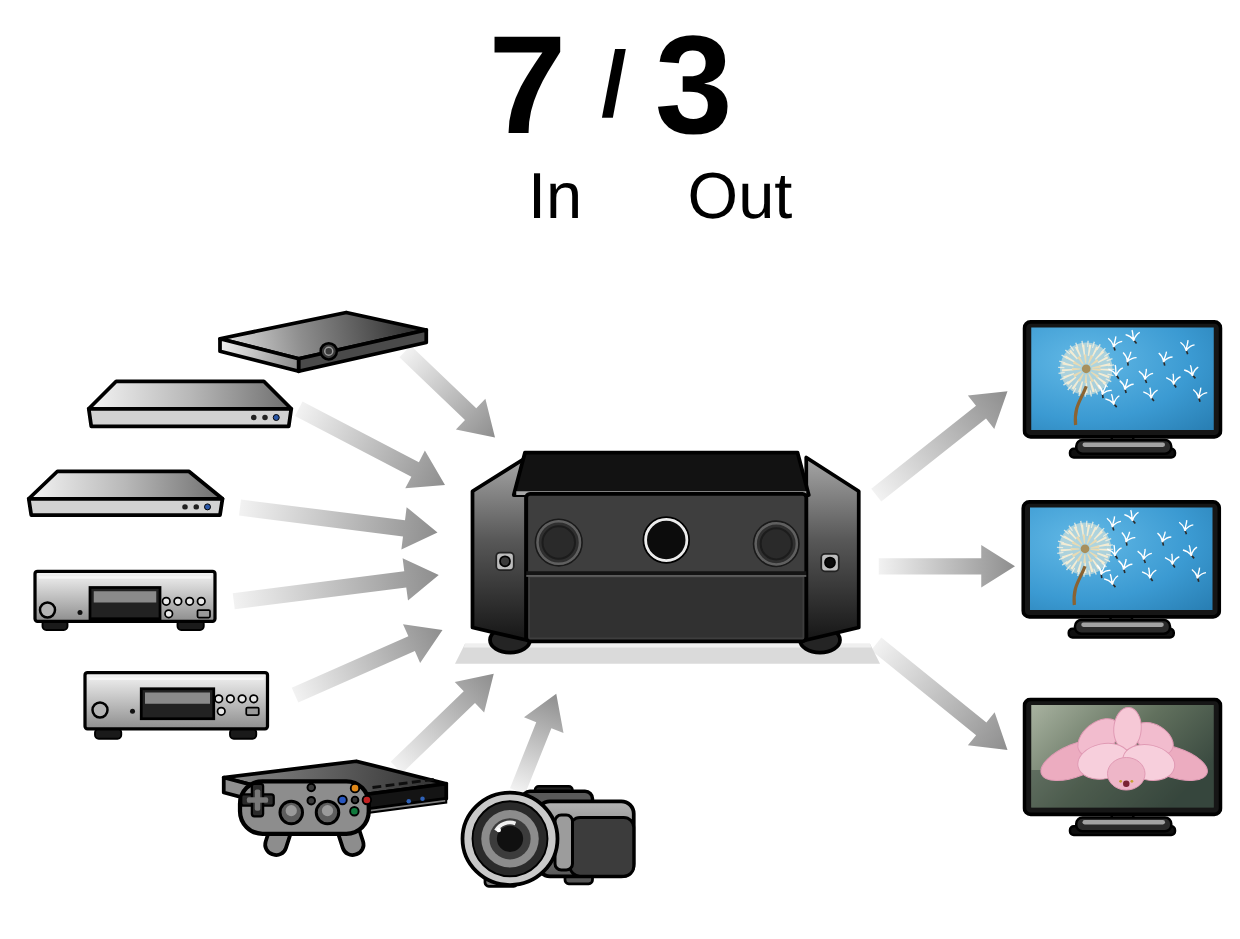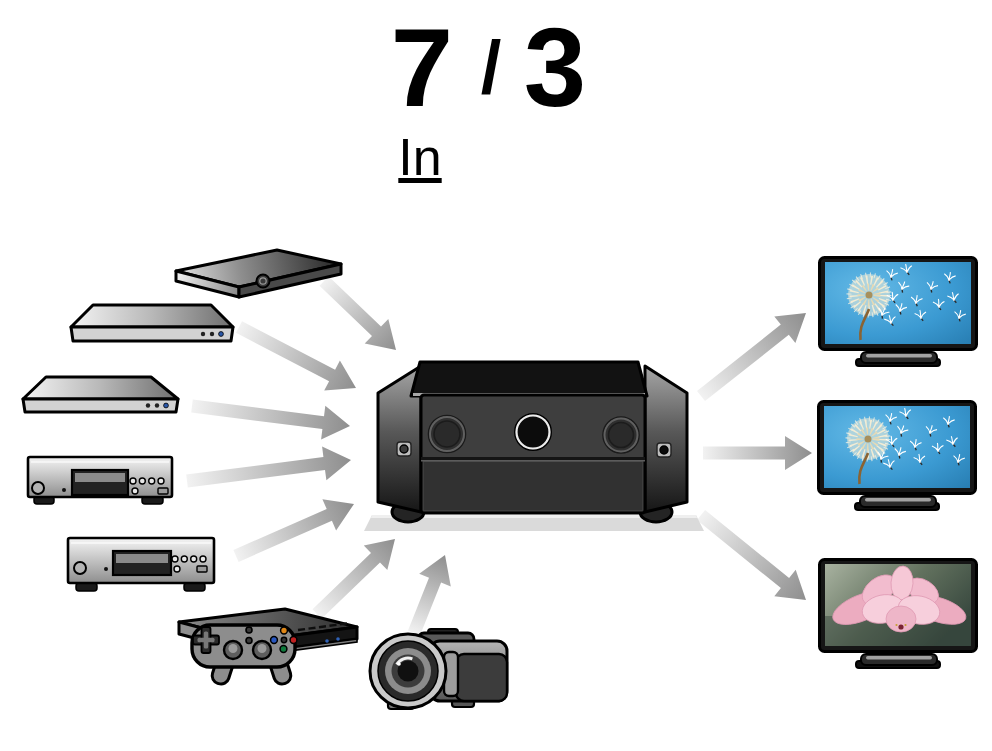--- a/index.html
+++ b/index.html
@@ -13,21 +13,22 @@
   .dev{position:absolute;}
 </style>
 </head>
 <body>
 
 <div class="stage">
 
   <span class="abs big-num" style="left:422px;top:12px;">7</span>
   <span class="abs slash" style="left:491px;top:31px;">/</span>
   <span class="abs big-num" style="left:555px;top:12px;">3</span>
-  <span class="abs sub-label" style="left:420px;top:131px;text-decoration:underline;">In</span>
+  <span class="abs sub-label" style="left:444px;top:131px;">In</span>
+  <span class="abs sub-label" style="left:592px;top:131px;">Out</span>
 
   <svg class="abs" width="0" height="0" style="left:0;top:0" aria-hidden="true">
     <defs>
       <radialGradient id="skyg" cx="0.3" cy="0.32" r="1.05">
         <stop offset="0" stop-color="#63b9e6"></stop>
           <stop offset="0.55" stop-color="#3b9ad2"></stop>
           <stop offset="1" stop-color="#2478ac"></stop>
       </radialGradient>
       <linearGradient id="lotusbg" x1="0" y1="0" x2="1" y2="0.55">
         <stop offset="0" stop-color="#a8b2a0"></stop>

